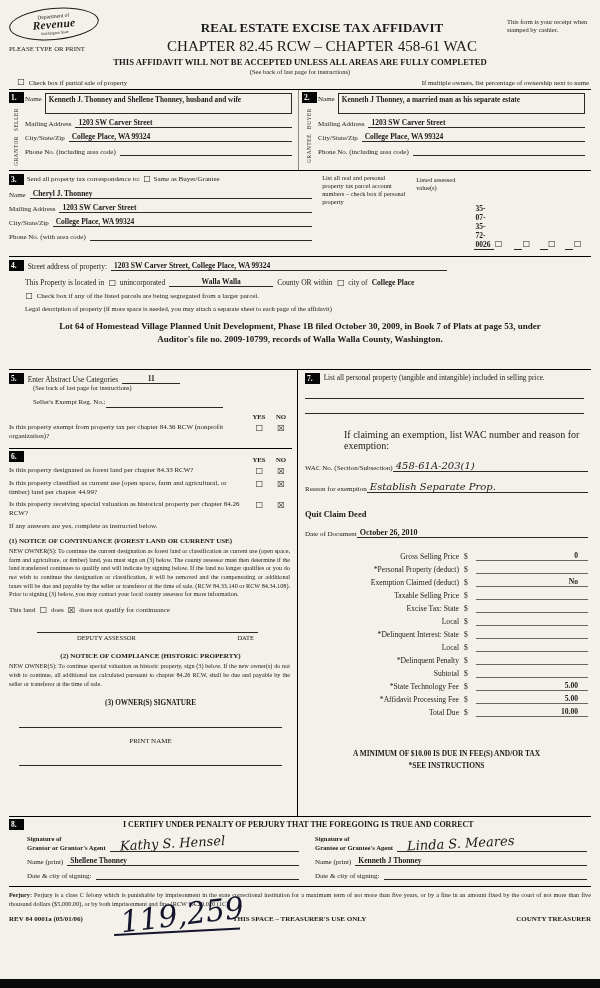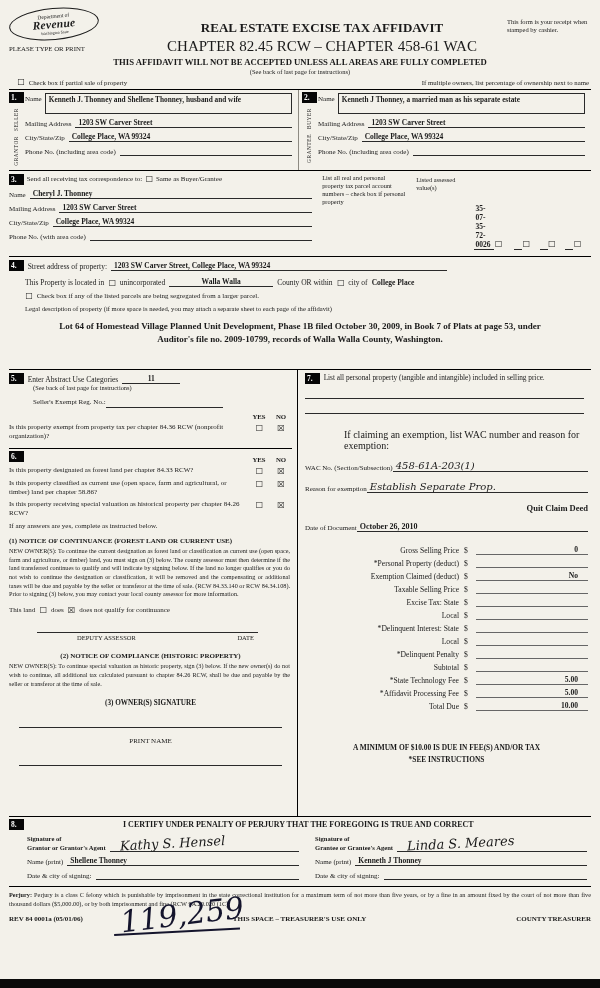--- a/index.html
+++ b/index.html
@@ -89,21 +89,21 @@
   .owners-sig{font-size:7.2px;font-weight:bold;text-align:center;margin-top:11px;}
   .sig-hr{border-top:1px solid #2a2a2a;margin:20px 10px 0 10px;}
   .print-name{font-size:7px;text-align:center;margin-top:9px;}
   
   .s7-top{display:flex;gap:4px;font-size:7.3px;align-items:flex-start;line-height:1.3;}
   .blank-line{border-bottom:1px solid #2a2a2a;height:14px;margin-right:4px;}
   .s7-intro{font-size:10px;margin-top:15px;padding-left:39px;}
   .s7-frow{display:flex;align-items:flex-end;font-size:7px;margin-top:9px;}
   .hand{font-family:"DejaVu Serif",serif;font-style:italic;}
   .wac-hand{font-size:10px;}
-  .deed-type{font-size:8.5px;font-weight:bold;text-align:right;margin-top:10px;}
+  .deed-type{font-size:8.5px;font-weight:bold;text-align:left;margin-top:16px;}
   .date-fill{font-weight:bold;font-size:8px;}
   .money{margin-top:10px;}
   .money-row{display:flex;align-items:flex-end;font-size:7.6px;height:13px;}
   .m-label{flex:1;text-align:right;padding-right:5px;}
   .m-dollar{width:12px;}
   .m-fill{width:102px;border-bottom:1px solid #666;text-align:right;font-weight:bold;padding-right:10px;min-height:9px;}
   .min-note{font-size:7.4px;font-weight:bold;text-align:center;margin-top:32px;}
   .see-instr{font-size:7.4px;font-weight:bold;text-align:center;margin-top:3px;}
   
   .section8{border-bottom:1px solid #000;padding:2px 0 6px 0;min-height:58px;}
@@ -205,21 +205,21 @@
             <span class="fill"></span>
           </div>
         </div>
       </div>
     </div>
 
     <div class="section3">
       <div class="s3-left">
         <div class="s3-send">
           <span class="num-box">3.</span>
-          <span>Send all receiving tax correspondence to:</span>
+          <span>Send all property tax correspondence to:</span>
           <span class="cb">☐</span>
           <span>Same as Buyer/Grantee</span>
         </div>
         <div class="frow">
           <span class="lbl">Name</span>
           <span class="fill val">Cheryl J. Thonney</span>
         </div>
         <div class="frow">
           <span class="lbl">Mailing Address</span>
           <span class="fill val">1203 SW Carver Street</span>
@@ -317,21 +317,21 @@
               <span>YES</span>
               <span>NO</span>
             </div>
           </div>
           <div class="q-row">
             <span class="q-text">Is this property designated as forest land per chapter 84.33 RCW?</span>
             <span class="q-cb cb">☐</span>
             <span class="q-cb cb">☒</span>
           </div>
           <div class="q-row">
-            <span class="q-text">Is this property classified as current use (open space, farm and agricultural, or timber) land per chapter 58.86?</span>
+            <span class="q-text">Is this property classified as current use (open space, farm and agricultural, or timber) land per chapter 44.99?</span>
             <span class="q-cb cb">☐</span>
             <span class="q-cb cb">☒</span>
           </div>
           <div class="q-row">
             <span class="q-text">Is this property receiving special valuation as historical property per chapter 84.26 RCW?</span>
             <span class="q-cb cb">☐</span>
             <span class="q-cb cb">☒</span>
           </div>
           <div class="if-yes">If any answers are yes, complete as instructed below.</div>
           <div class="notice-title">(1) NOTICE OF CONTINUANCE (FOREST LAND OR CURRENT USE)</div>

